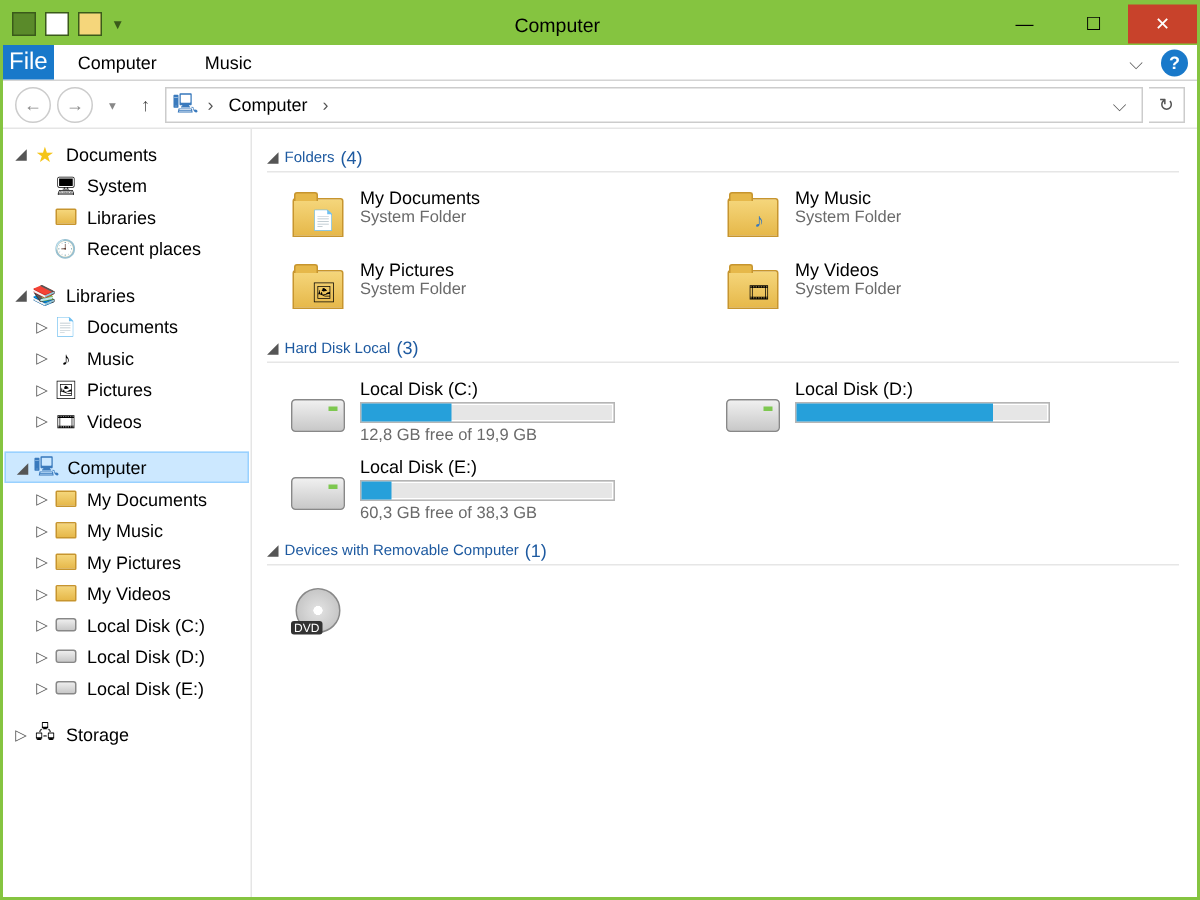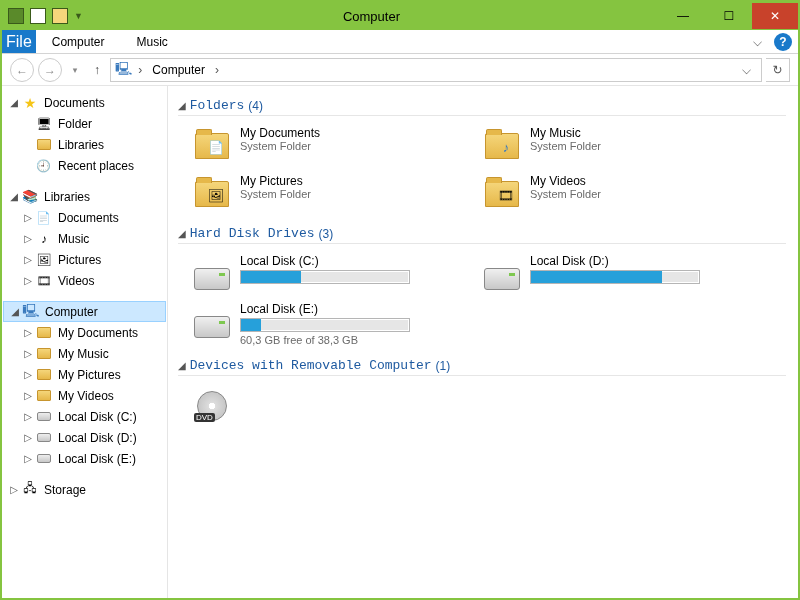--- a/index.html
+++ b/index.html
@@ -35,21 +35,21 @@
   .tree-item.l2 { padding-left: 20px; }
   .tree-item .arrow { width: 12px; text-align: center; color: #555; font-size: 10px; }
   .tree-item .arrow.blank { visibility: hidden; }
   .tree-item .ticon { width: 16px; height: 16px; margin-right: 4px; display:flex; align-items:center; justify-content:center; }
   .tree-item .tlabel { white-space: nowrap; }
   .tree-item.selected { background: #cce8ff; border: 1px solid #99d1ff; margin:0 1px; padding-left:5px; }
   .tree-gap { height: 10px; }
   .main { flex: 1; padding: 8px 12px 4px 10px; overflow-y: auto; }
   .group-header { display: flex; align-items: center; color: #1e5aa0; margin: 4px 0 8px 0; border-bottom: 1px solid #e6e6e6; padding-bottom: 2px; }
   .group-header .garrow { font-size: 10px; margin-right: 4px; color: #555; }
-  .group-header .gname { font-size: 13px; font-family: Liberation Mono, monospace; }
+  .group-header .gname { font-size: 10px; }
   .group-header .gcount { margin-left: 4px; }
   .tiles { display: flex; flex-wrap: wrap; gap: 4px 20px; margin-bottom: 10px; margin-left: 12px; }
   .tile { width: 270px; display: flex; align-items: flex-start; gap: 8px; padding: 2px; }
   .tile .ticon-lg { width: 40px; height: 40px; display:flex; align-items:center; justify-content:center; flex-shrink:0; }
   .tile .tinfo { display: flex; flex-direction: column; justify-content: center; flex:1; }
   .tile .tname { color: #000; }
   .tile .tsub { color: #6a6a6a; font-size: 11px; }
   .progress { width: 170px; height: 14px; border: 1px solid #b5b5b5; background: #e6e6e6; margin: 2px 0; box-shadow: inset 0 0 0 1px #fff; }
   .progress .fill { height: 100%; background: #26a0da; }
   .statusbar { height: 24px; border-top: 1px solid #e5e5e5; display: flex; align-items: center; padding: 0 10px; color: #1e5aa0; justify-content: space-between; }
@@ -118,21 +118,21 @@
 
     <div class="sidebar">
       <div class="tree-item l1">
         <span class="arrow">◢</span>
         <span class="ticon star">★</span>
         <span class="tlabel">Documents</span>
       </div>
       <div class="tree-item l2">
           <span class="arrow blank">▸</span>
           <span class="ticon">🖥</span>
-          <span class="tlabel">Folder</span>
+          <span class="tlabel">System</span>
         </div>
       <div class="tree-item l2">
           <span class="arrow blank">▸</span>
           <span class="ticon">
             <span class="tree-folder"></span>
           </span>
           <span class="tlabel">Libraries</span>
         </div>
       <div class="tree-item l2">
           <span class="arrow blank">▸</span>
@@ -277,33 +277,34 @@
             </div>
           <div class="tinfo">
               <div class="tname">My Videos</div>
               <div class="tsub">System Folder</div>
             </div>
         </div>
       </div>
 
       <div class="group-header">
         <span class="garrow">◢</span>
-        <span class="gname">Hard Disk Drives</span>
+        <span class="gname">Hard Disk Local</span>
         <span class="gcount">(3)</span>
       </div>
       <div class="tiles">
         <div class="tile">
           <div class="ticon-lg">
               <div class="drive-shape"></div>
             </div>
           <div class="tinfo">
             <div class="tname">Local Disk (C:)</div>
             <div class="progress">
                 <div class="fill" style="width:36%"></div>
               </div>
+            <div class="tsub">12,8 GB free of 19,9 GB</div>
           </div>
         </div>
         <div class="tile">
           <div class="ticon-lg">
               <div class="drive-shape"></div>
             </div>
           <div class="tinfo">
             <div class="tname">Local Disk (D:)</div>
             <div class="progress">
                 <div class="fill" style="width:78%"></div>

